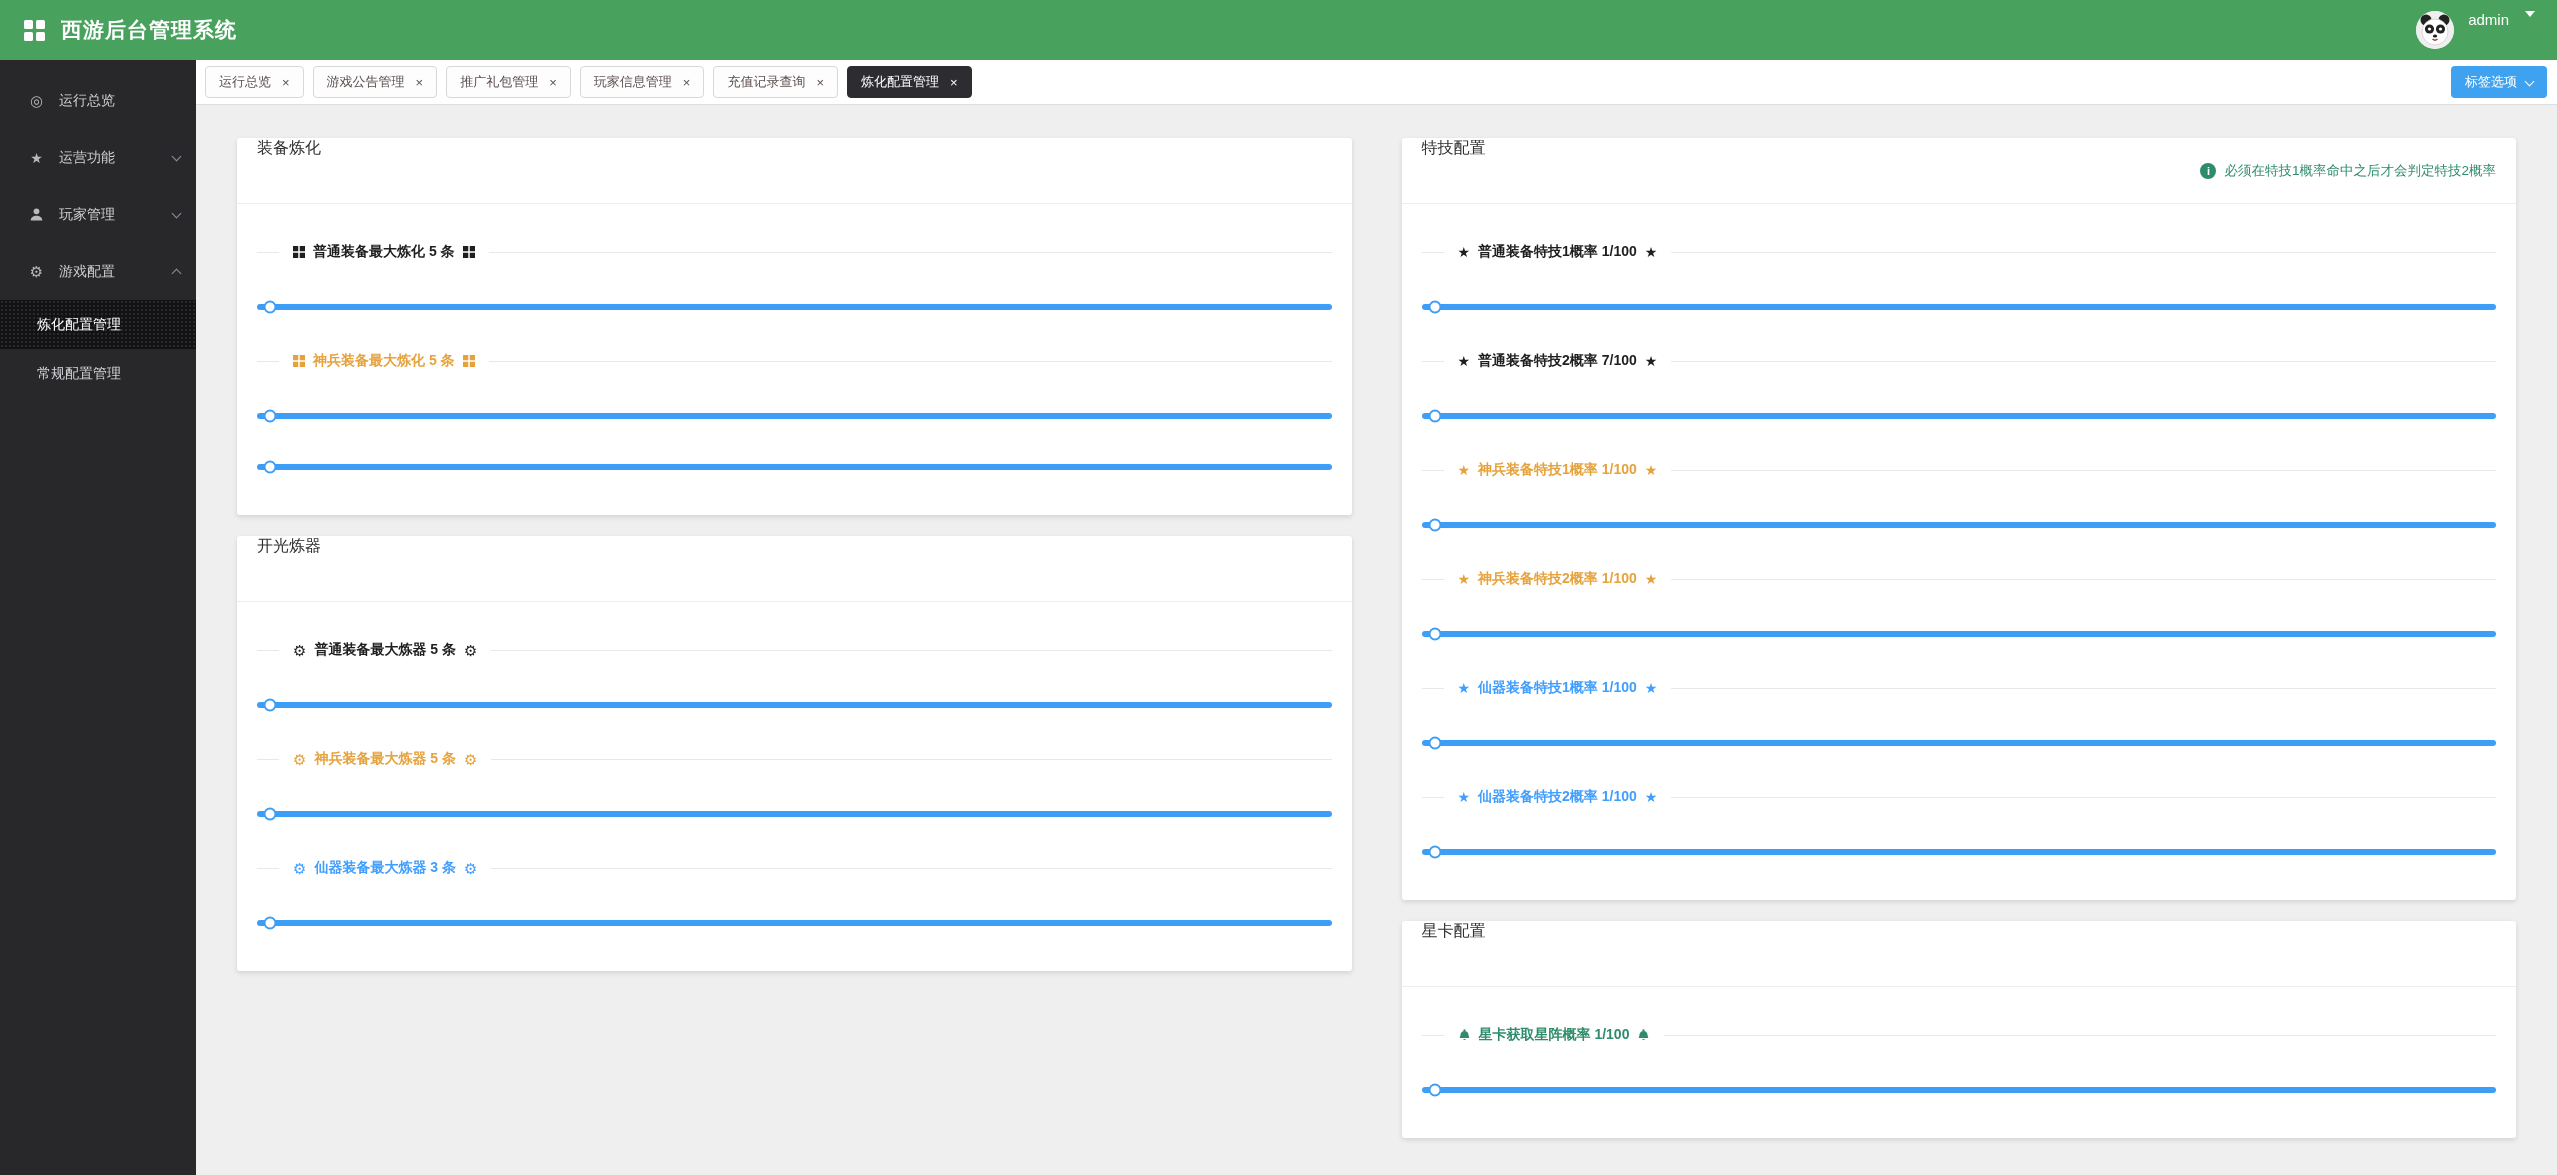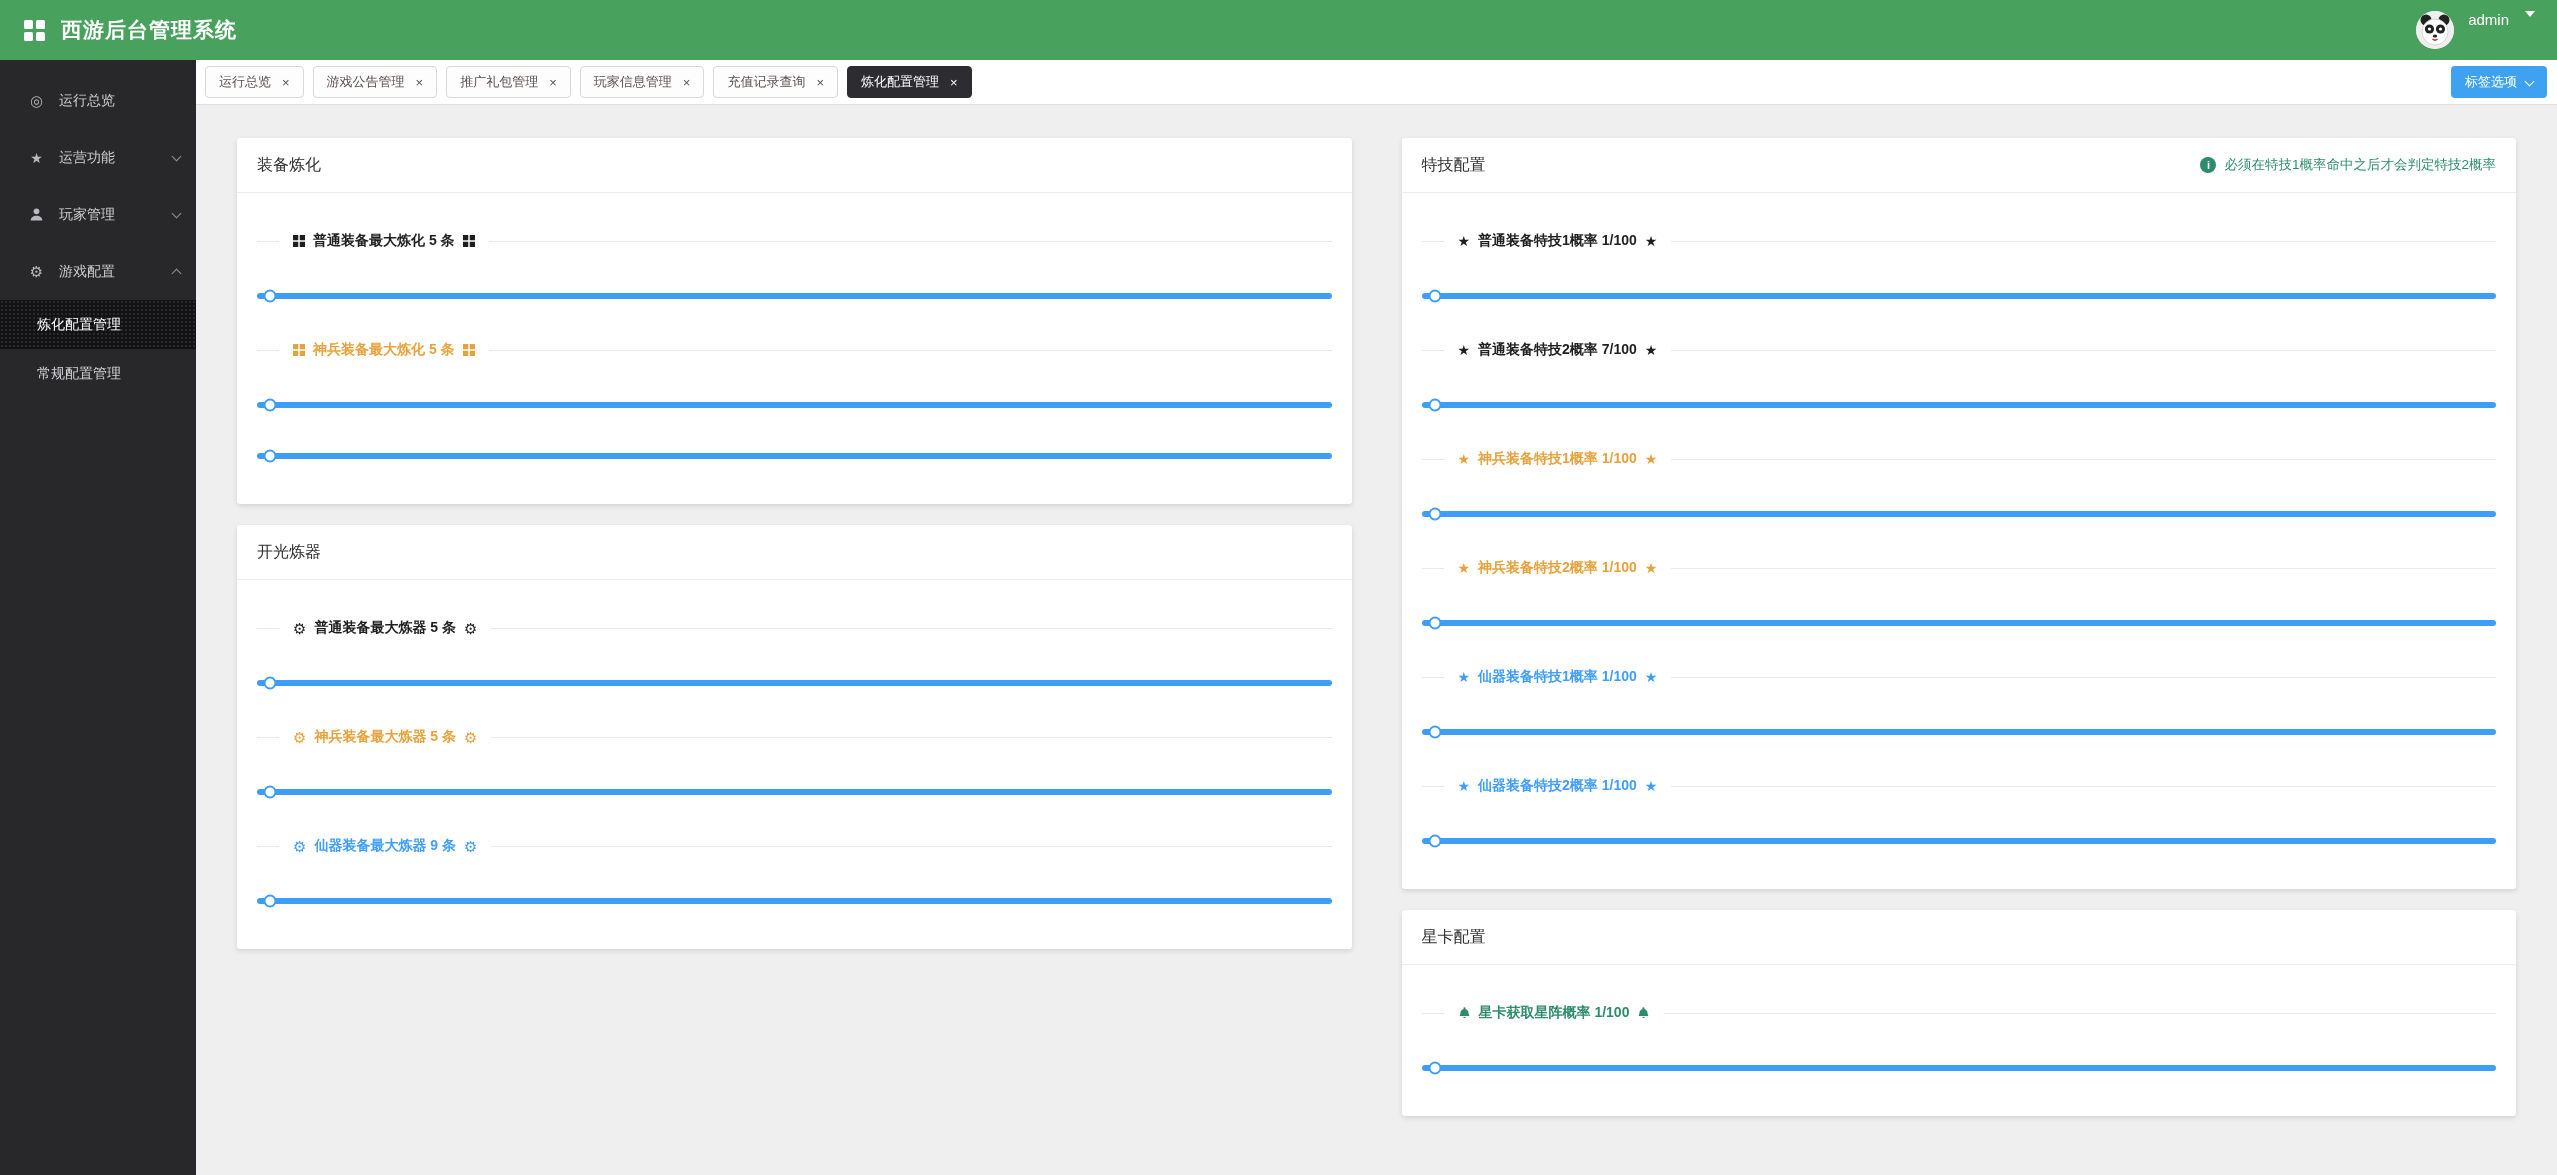--- a/index.html
+++ b/index.html
@@ -53,21 +53,21 @@
   .content{flex:1;overflow:auto;padding:33px 41px 28px 41px;background:var(--content-bg);}
   .banner{height:59px;background:var(--banner-teal);border-radius:4px;box-shadow:0 2px 5px rgba(0,0,0,.18);display:flex;align-items:center;justify-content:space-between;padding:0 25px;margin-bottom:43px;}
   .banner-label{color:#fff;font-size:16px;}
   .toggle{width:41px;height:20px;border-radius:10px;background:var(--toggle-green);position:relative;cursor:pointer;flex:0 0 auto;}
   .toggle .knob{position:absolute;right:2px;top:2px;width:16px;height:16px;border-radius:50%;background:#fff;}
 
   .cols{display:flex;gap:50px;align-items:flex-start;}
   .col{flex:1;min-width:0;}
 
   .card{background:#fff;border-radius:3px;box-shadow:0 2px 5px rgba(0,0,0,.12);margin-bottom:21px;}
-  .card-head{height:55px;display:flex;align-items:center;justify-content:space-between;padding:0 20px;border-bottom:1px solid #ebeef0;}
+  .card-head{height:66px;display:flex;justify-content:space-between;padding:0 20px;border-bottom:1px solid #ebeef0;}
   .card-title{font-size:16px;color:#2f2f2f;}
   .card-note{display:none;align-items:center;gap:8px;color:var(--note-green);font-size:13.5px;}
   .card-note.show{display:inline-flex;}
   .info-icon{width:16px;height:16px;border-radius:50%;background:var(--note-green);color:#fff;font-size:11px;font-weight:700;display:inline-flex;align-items:center;justify-content:center;font-style:normal;}
   .card-body{padding:38px 20px 4px 20px;}
 
   .divider{position:relative;height:20px;margin-bottom:38px;}
   .divider::before{content:'';position:absolute;left:0;right:0;top:50%;border-top:1px solid #e8e8e8;}
   .divider-content{position:absolute;left:22px;top:50%;transform:translateY(-50%);background:#fff;padding:0 14px;display:inline-flex;align-items:center;gap:8px;font-weight:700;font-size:14px;white-space:nowrap;}
   .mini-icon{display:inline-flex;align-items:center;justify-content:center;font-size:13px;line-height:1;font-style:normal;}
@@ -298,21 +298,21 @@
         <span class="slider-knob"></span>
       </div>
     </div>
   </div>
                   <div class="group">
     <div class="divider">
       <span class="divider-content" style="color: rgb(64, 158, 255);">
         <span class="mini-icon ic-left">
                           <span style="font-size:15px;">⚙</span>
                         </span>
-        <span class="g-label">仙器装备最大炼器 9 条</span>
+        <span class="g-label">仙器装备最大炼器 3 条</span>
         <span class="mini-icon ic-right">
                           <span style="font-size:15px;">⚙</span>
                         </span>
       </span>
     </div>
     <div class="g-slider">
       <div class="slider-track" style="width: 100%;">
         <span class="slider-knob"></span>
       </div>
     </div>

